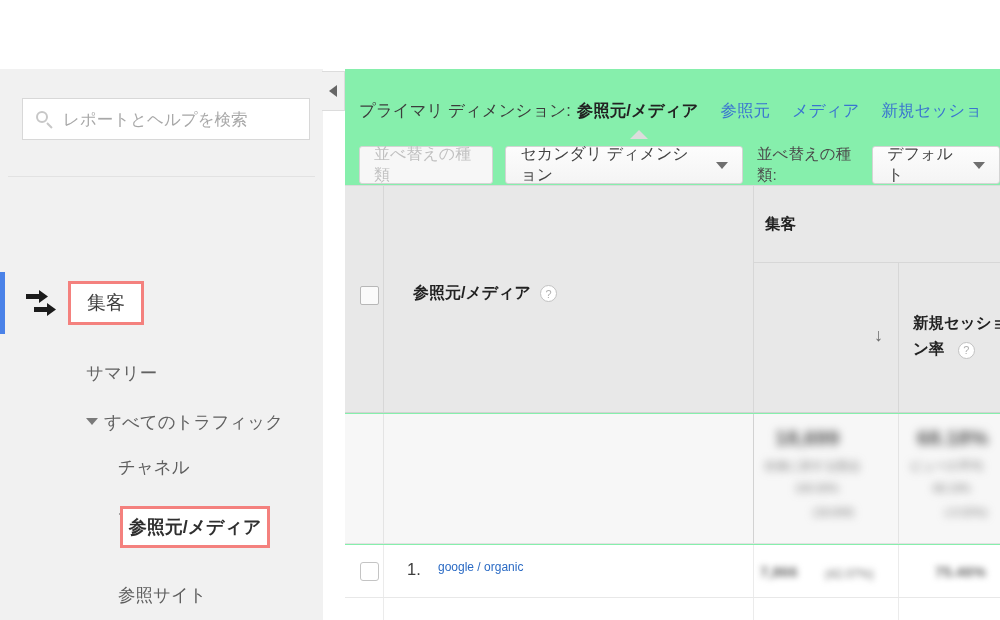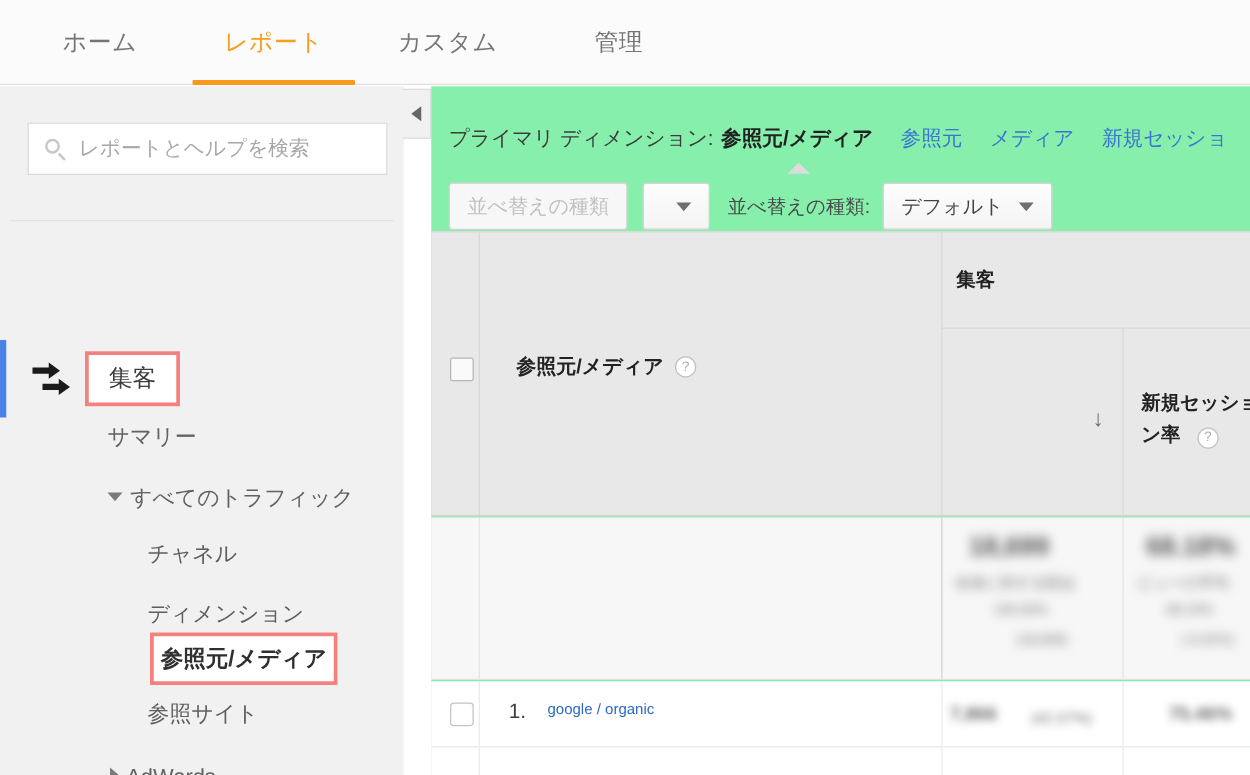--- a/index.html
+++ b/index.html
@@ -76,21 +76,21 @@
   .hl-box {
     border: 3px solid #f4817e; background: #ffffff;
     display: inline-flex; align-items: center; justify-content: center;
   }
   .group-label {
     margin-left: 6px; padding: 6px 16px; font-size: 19px; color: #3c3c3c;
   }
 
   .navitem {
     position: absolute; font-size: 17.5px; color: #616161;
-    cursor: pointer; user-select: none; white-space: nowrap;
+    cursor: pointer; user-select: none; white-space: nowrap; margin-top: 24px;
   }
   .navitem.sub { color: #5e5e5e; }
   .tri {
     display: inline-block; width: 0; height: 0; margin-right: 6px;
     vertical-align: middle; position: relative; top: -2px;
   }
   .tri.down { border-left: 6px solid transparent; border-right: 6px solid transparent; border-top: 7px solid #7a7a7a; }
   .tri.right { border-top: 6px solid transparent; border-bottom: 6px solid transparent; border-left: 7px solid #7a7a7a; }
   .hl-item {
     position: absolute; border: 3px solid #f4817e; background: #fff;
@@ -197,37 +197,20 @@
   .blur.small { font-size: 12px; }
   .blur.mini { font-size: 11px; }
   .blur.row { filter: blur(3.4px); font-size: 15px; font-weight: bold; }
   .blur.rowsmall { filter: blur(3.4px); font-size: 12px; }
 </style>
 </head>
 <body>
 
 <div id="app">
 
-  <div class="topnav">
-    <div class="topnav-inner">
-      <div class="navtab" style="left:34px;width:92px;">
-        <span>ホーム</span>
-      </div>
-      <div class="navtab active" style="left:154px;width:130px;">
-        <span>レポート</span>
-        <div class="underline"></div>
-      </div>
-      <div class="navtab" style="left:305px;width:106px;">
-        <span>カスタム</span>
-      </div>
-      <div class="navtab" style="left:465px;width:60px;">
-        <span>管理</span>
-      </div>
-    </div>
-  </div>
 
   <div class="sidebar">
 
     <div class="search-wrap">
       <span class="search-icon">
         <span class="circle"></span>
           <span class="handle"></span>
       </span>
       <input class="search-input" type="text" placeholder="レポートとヘルプを検索" style="">
     </div>
@@ -294,20 +277,21 @@
       <span class="pd-link">メディア</span>
       <span class="pd-link">新規セッショ</span>
       <span class="pd-link">その他</span>
     </div>
 
     <div class="toolbar">
       <div class="btn disabled">
         <span>並べ替えの種類</span>
       </div>
       <div class="btn" style="margin-left:12px;">
+        <span>セカンダリ ディメンション</span>
         <span class="dd"></span>
       </div>
       <span class="sortlabel">並べ替えの種類:</span>
       <div class="btn">
         <span>デフォルト</span>
         <span class="dd"></span>
       </div>
     </div>
 
     <div class="tbl">

